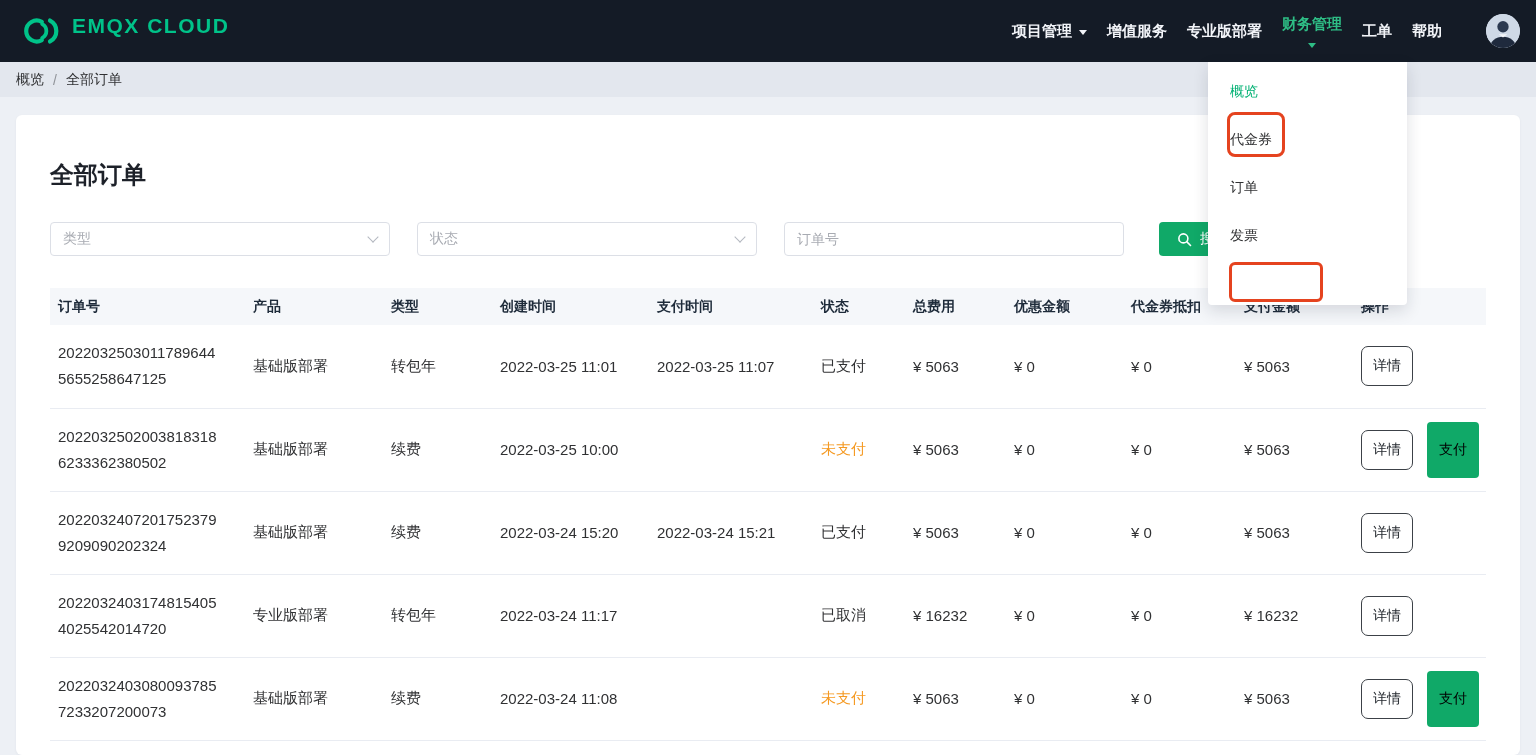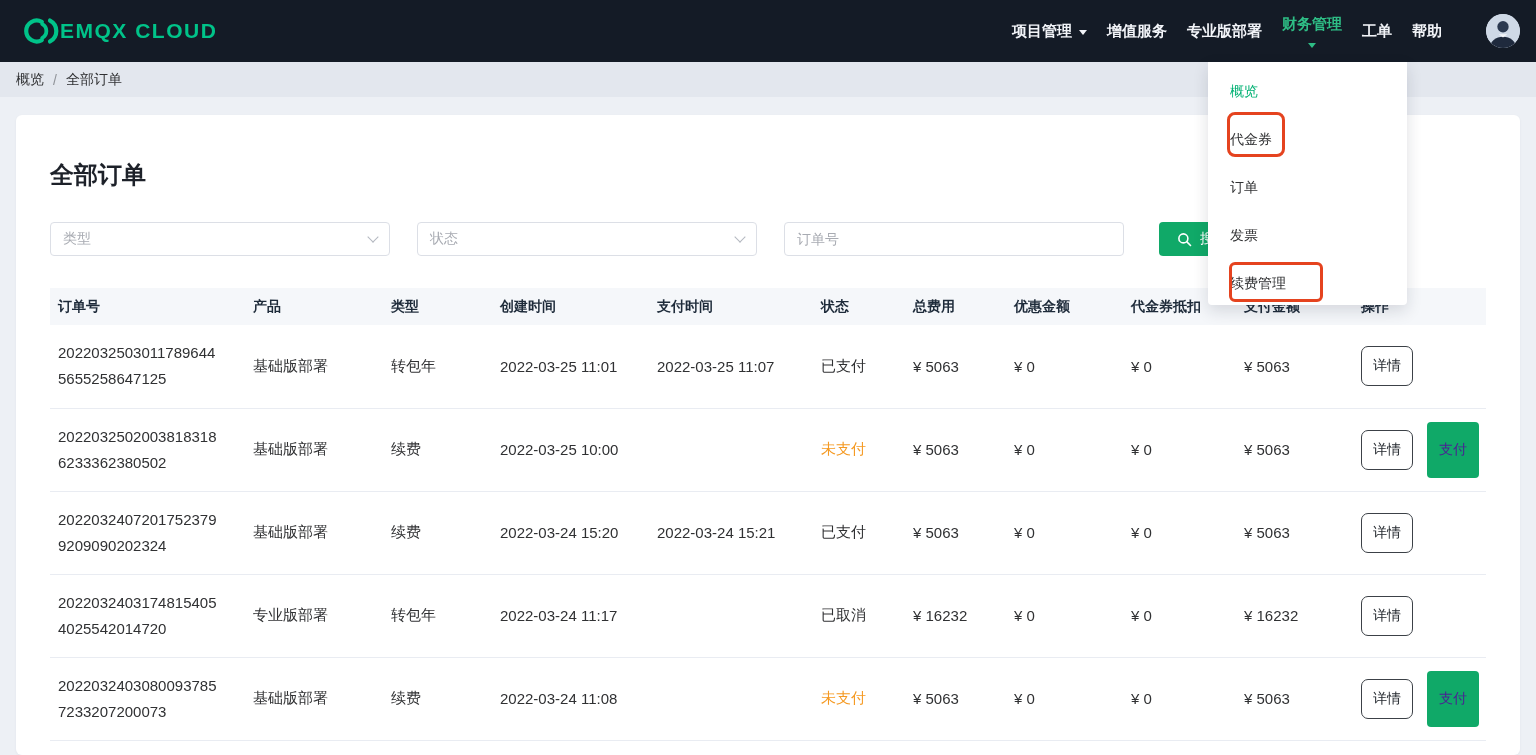--- a/index.html
+++ b/index.html
@@ -8,21 +8,21 @@
     font-family:"Liberation Sans","DejaVu Sans",sans-serif;
     background:#edf0f5; color:#303133; overflow:hidden;
   }
   .viewport { position:relative; width:1536px; height:755px; overflow:hidden; }
 
   
   .navbar {
     position:relative; z-index:40; height:62px; background:#141b26;
     display:flex; align-items:center; padding:0 16px 0 20px;
   }
-  .logo-wrap { display:flex; align-items:center; }
+  .logo-wrap { display:flex; gap:12px; }
   .logo-text { color:#00c389; font-size:21px; font-weight:bold; letter-spacing:1.5px; }
   .nav-menu { margin-left:auto; display:flex; align-items:center; gap:20px; }
   .nav-item { color:#f2f4f8; font-size:15px; font-weight:600; cursor:pointer; display:flex; align-items:center; gap:7px; white-space:nowrap; }
   .nav-item.active { color:#2ebd85;flex-direction:column; }
   .caret { width:0; height:0; border-left:4.5px solid transparent; border-right:4.5px solid transparent; border-top:5.5px solid currentColor; display:inline-block; margin-top:2px; }
   .avatar { width:34px; height:34px; border-radius:50%; overflow:hidden; margin-left:44px; cursor:pointer; flex:none; background:#cfd9e6; }
 
   
   .breadcrumb-bar {
     height:35px; background:#e3e7ee; display:flex; align-items:center;
@@ -67,21 +67,21 @@
     height:83px; border-bottom:1px solid #e9ecf2; font-size:15px; color:#303133;
     padding:0 8px; vertical-align:middle;
   }
   .order-no { line-height:26px; word-break:break-all; }
   .amount { white-space:nowrap; }
   .btn-detail {
     background:#fff; border:1.5px solid #3c4147; color:#24292f; border-radius:7px;
     font-size:14px; font-family:inherit; padding:10px 11px; cursor:pointer;
   }
   .btn-pay {
-    background:#10a968; border:none; color:#4c1d95; border-radius:4px;
+    background:#10a968; border:none; color:#000000; border-radius:4px;
     font-size:14px; font-family:inherit; padding:19px 12px; margin-left:14px; cursor:pointer;
   }
 
   
   .dropdown-panel {
     position:absolute; z-index:50; left:1208px; top:62px; width:199px;
     background:#fff; border-radius:0 0 4px 4px; padding-top:6px; height:243px;
     box-shadow:0 6px 16px rgba(20,30,50,.14);
   }
   .dropdown-item {
@@ -288,21 +288,18 @@
     </div>
     <div class="dropdown-item">
       <span>代金券</span>
     </div>
     <div class="dropdown-item">
       <span>订单</span>
     </div>
     <div class="dropdown-item">
       <span>发票</span>
     </div>
-    <div class="dropdown-item">
-      <span>续费管理</span>
-    </div>
   </div>
 
   <div class="anno-box box-order"></div>
   <div class="anno-box box-renewal"></div>
 
 </div>
 
 </body></html>

